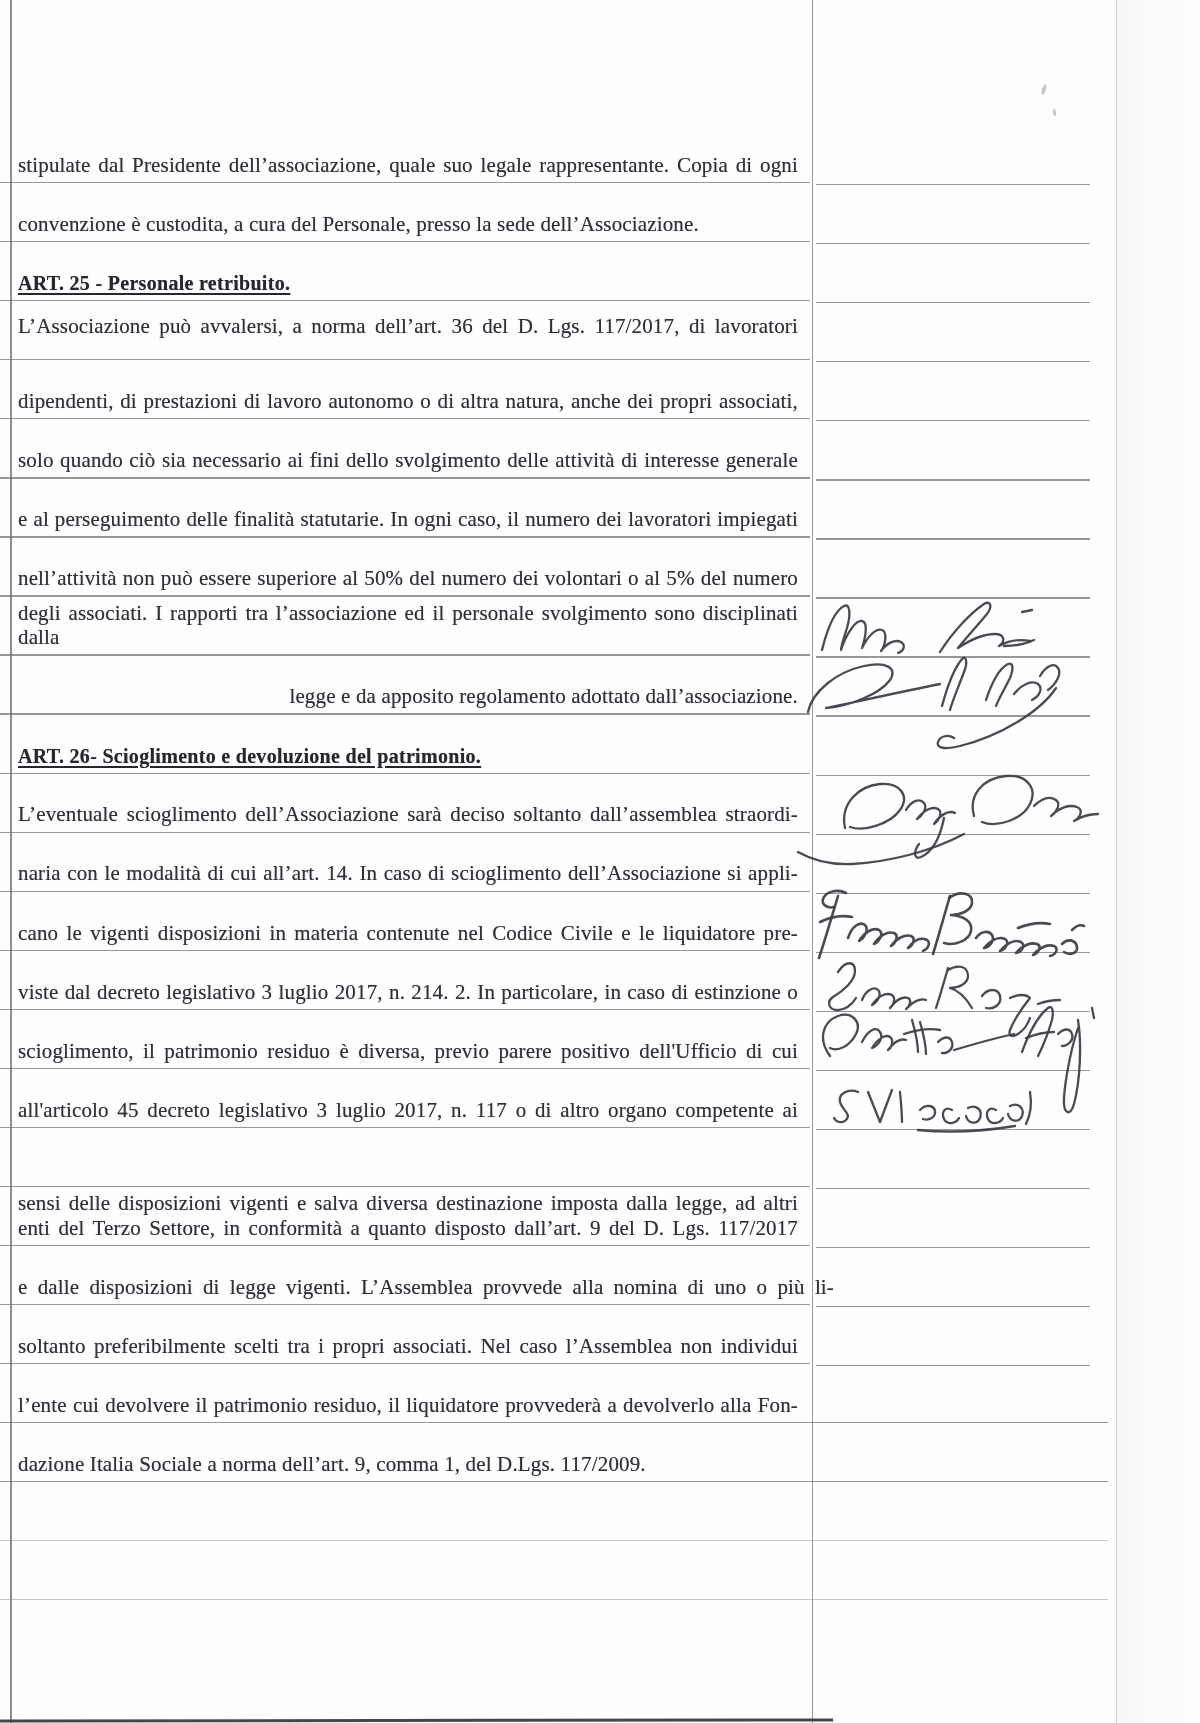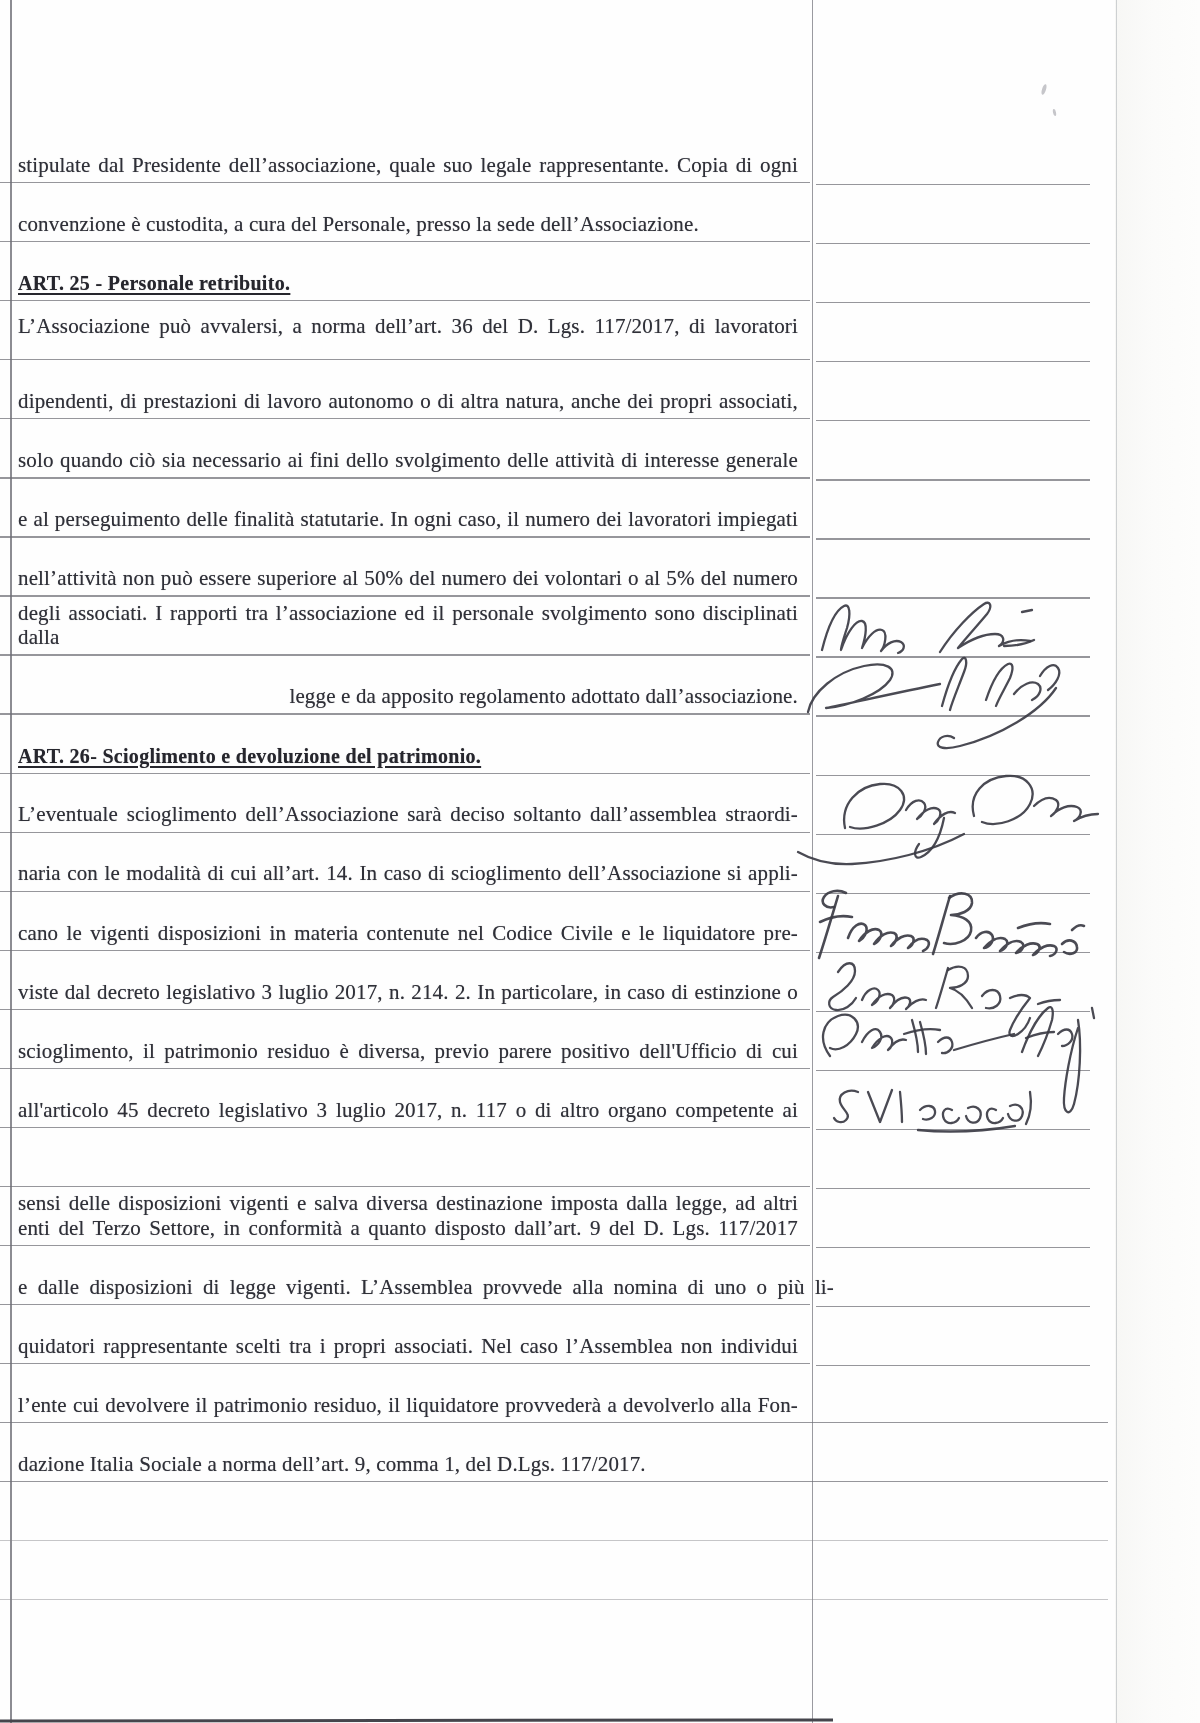--- a/index.html
+++ b/index.html
@@ -172,27 +172,27 @@
       <div class="row justify" data-name="document-line" style="top: 1126.85px; margin-top: 34px;">
         <span class="line-text" data-name="line-text">sensi delle disposizioni vigenti e salva diversa destinazione imposta dalla legge, ad altri</span>
       </div>
       <div class="row justify" data-name="document-line" style="top: 1185.9px;">
         <span class="line-text" data-name="line-text">enti del Terzo Settore, in conformità a quanto disposto dall’art. 9 del D. Lgs. 117/2017</span>
       </div>
       <div class="row justify" data-name="document-line" style="top: 1244.95px; padding-left: 36px;">
         <span class="line-text" data-name="line-text">e dalle disposizioni di legge vigenti. L’Assemblea provvede alla nomina di uno o più li-</span>
       </div>
       <div class="row justify" data-name="document-line" style="top: 1304px;">
-        <span class="line-text" data-name="line-text">quidatori rappresentante scelti tra i propri associati. Nel caso l’Assemblea non individui</span>
+        <span class="line-text" data-name="line-text">soltanto preferibilmente scelti tra i propri associati. Nel caso l’Assemblea non individui</span>
       </div>
       <div class="row justify" data-name="document-line" style="top: 1363.05px;">
         <span class="line-text" data-name="line-text">l’ente cui devolvere il patrimonio residuo, il liquidatore provvederà a devolverlo alla Fon-</span>
       </div>
       <div class="row left" data-name="document-line" style="top: 1422.1px;">
-        <span class="line-text" data-name="line-text">dazione Italia Sociale a norma dell’art. 9, comma 1, del D.Lgs. 117/2017.</span>
+        <span class="line-text" data-name="line-text">dazione Italia Sociale a norma dell’art. 9, comma 1, del D.Lgs. 117/2009.</span>
       </div>
     </div>
 
   <svg class="sig-svg" width="1200" height="1723" viewBox="0 0 1200 1723" data-name="signatures-overlay" aria-hidden="false">
 
     <g data-name="signature-1" aria-label="illegible handwritten signature (two short words)">
       <path d="M822,650 C828,626 836,610 844,606 C850,603 851,614 847,628 C843,640 841,648 841,650 C847,632 856,620 862,621 C868,622 866,636 862,648 C868,636 876,628 882,630 C888,632 885,646 881,651 C887,643 895,639 901,642 C906,645 904,651 898,653"></path>
       <path d="M940,652 C954,630 972,612 984,604 C990,600 993,606 987,614 C977,626 966,638 958,648 C970,640 984,634 995,634 C1004,634 1006,641 999,646 C1008,641 1020,639 1030,641"></path>
       <path d="M1004,646 C1016,646 1026,644 1034,640"></path>
       <path d="M1022,612 L1032,610"></path>

